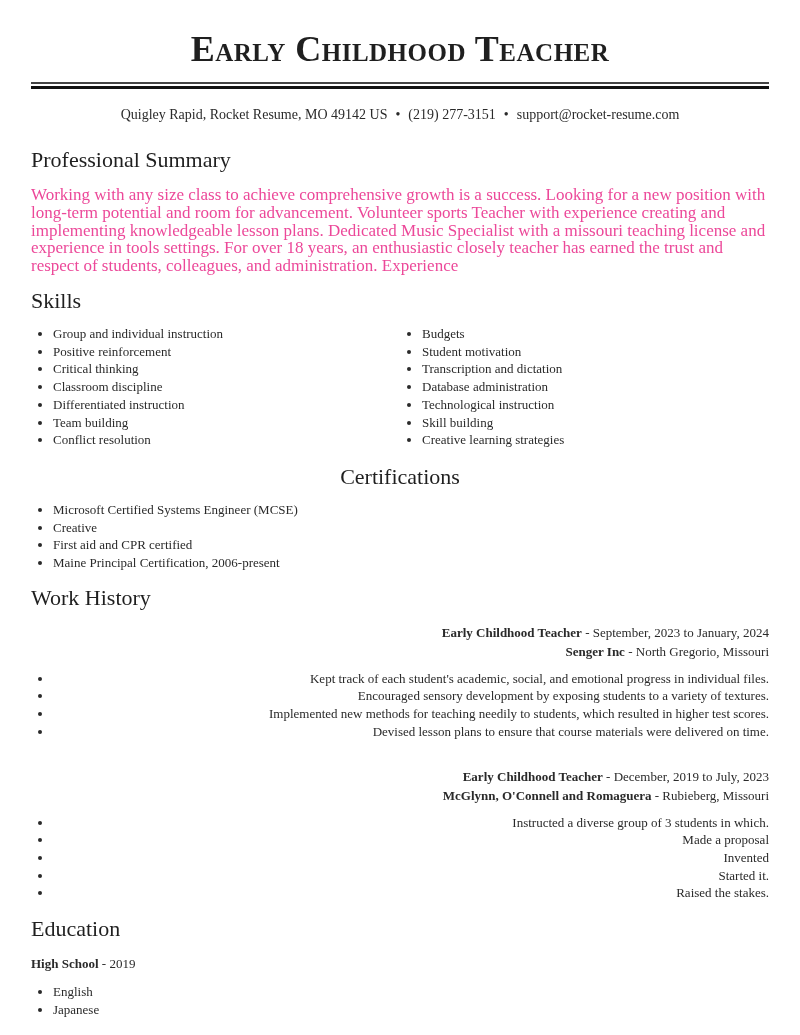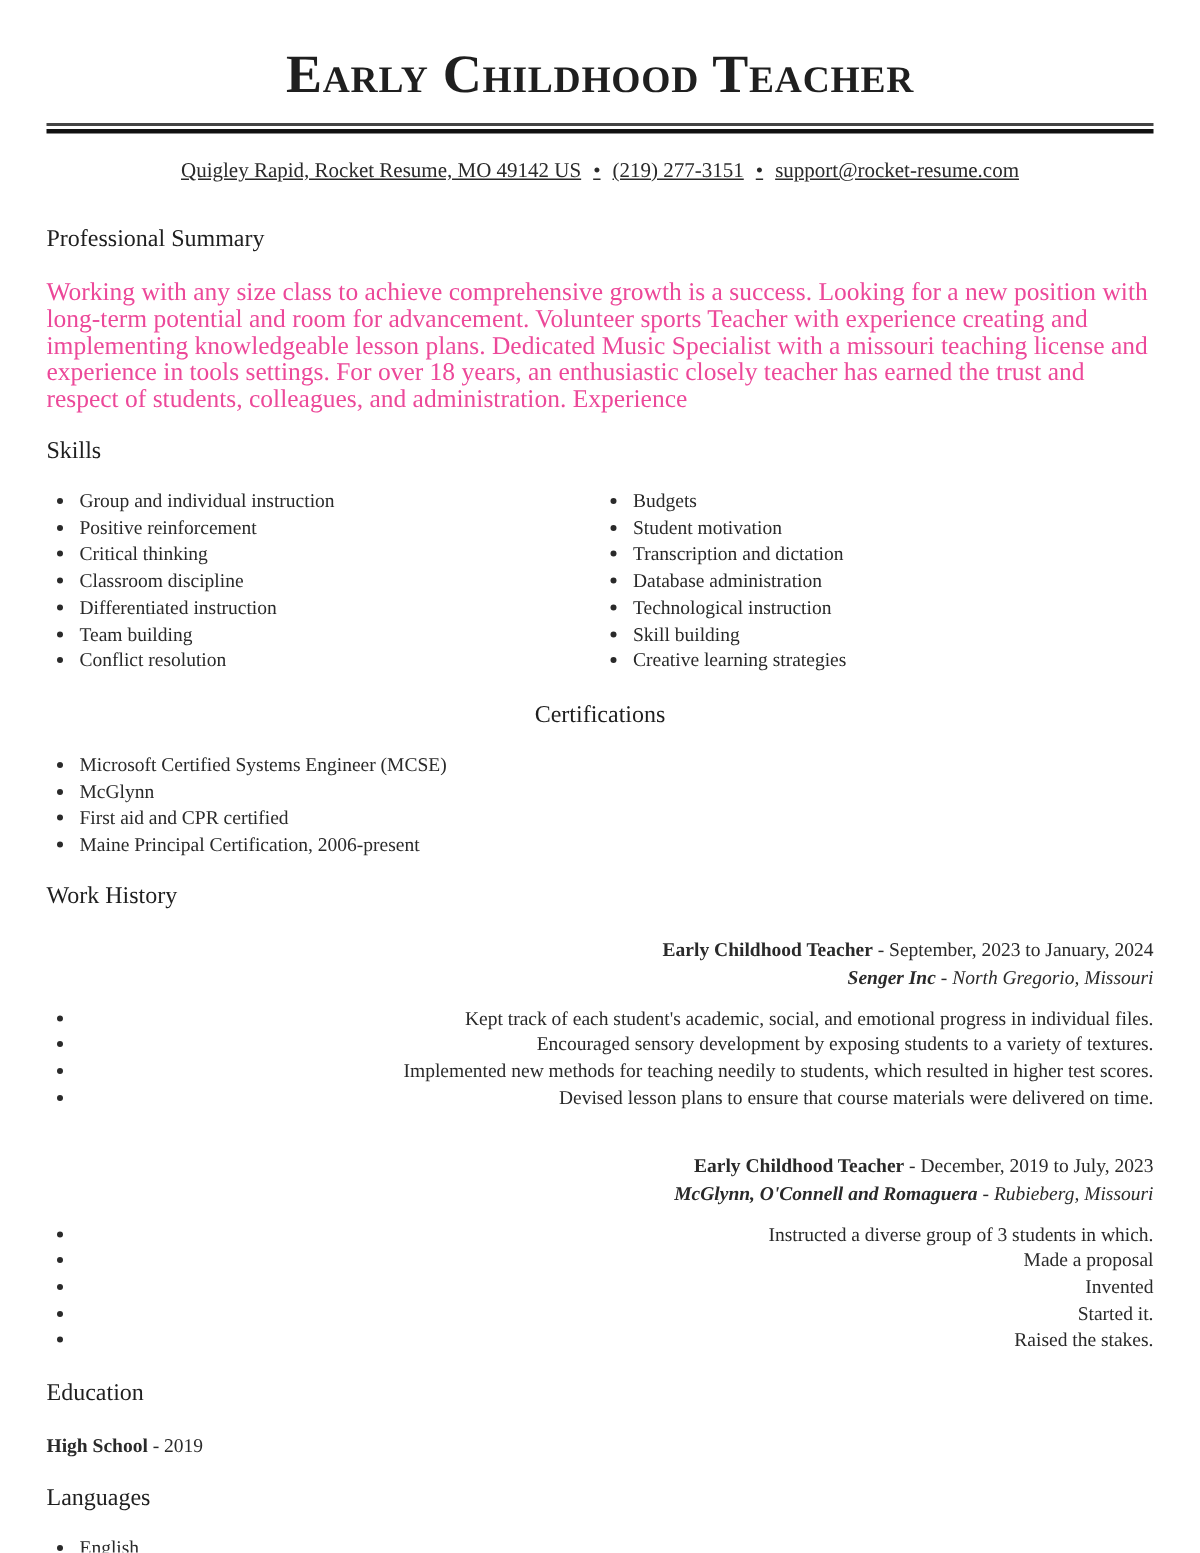--- a/index.html
+++ b/index.html
@@ -25,26 +25,25 @@
     }
     .rule-top { height: 2px; background: #444; margin-top: 0; }
     .rule-gap { height: 2px; }
     .rule-bottom { height: 3px; background: #111; }
     .contact {
       text-align: center;
       font-size: 14px;
       margin-top: 16px;
       line-height: 20px;
       color: #2a2a2a;
-      text-decoration: underline;
     }
     .contact .sep { margin: 0 8px; }
     h2.section-title {
       font-weight: normal;
-      font-size: 16px;
+      font-size: 22px;
       margin: 0;
       line-height: 28px;
       color: #1f1f1f;
     }
     .summary-title { margin-top: 21px !important; }
     p.summary {
       font-size: 17px;
       line-height: 17.8px;
       margin: 12px 0 0 0;
       color: #ec4899;
@@ -60,21 +59,21 @@
       line-height: 17.7px;
     }
     ul.bullets li { padding-left: 0; }
     .cert-title { margin-top: 14px !important; text-align: center; }
     .cert-list { margin-top: 10px !important; }
     .work-title { margin-top: 12px !important; }
     .job { margin-top: 11px; text-align: right; }
     .job + .job { margin-top: 26px; }
     .job-line { font-size: 13px; line-height: 19px; }
     .job-line b { font-weight: bold; }
-    .job-company { font-size: 13px; line-height: 19px; font-style: italic; }
+    .job-company { font-size: 13px; line-height: 19px; }
     .job-company b { font-weight: bold; }
     .job ul.bullets { margin-top: 9px; }
     .edu-title { margin-top: 13px !important; }
     .edu { margin-top: 11px; }
     .lang-title { margin-top: 12px !important; }
     .lang-list { margin-top: 10px !important; }
   </style>
 </head>
 <body>
 
@@ -109,21 +108,21 @@
       <li>Database administration</li>
       <li>Technological instruction</li>
       <li>Skill building</li>
       <li>Creative learning strategies</li>
     </ul>
   </div>
 
   <h2 class="section-title cert-title">Certifications</h2>
   <ul class="bullets cert-list">
     <li>Microsoft Certified Systems Engineer (MCSE)</li>
-    <li>McGlynn</li>
+    <li>Creative</li>
     <li>First aid and CPR certified</li>
     <li>Maine Principal Certification, 2006-present</li>
   </ul>
 
   <h2 class="section-title work-title">Work History</h2>
 
   <div class="job">
     <div class="job-line">
       <b>Early Childhood Teacher</b><span> - </span><span>September, 2023 to January, 2024</span>
     </div>
@@ -154,19 +153,18 @@
     </ul>
   </div>
 
   <h2 class="section-title edu-title">Education</h2>
   <div class="edu">
     <div class="job-line">
       <b>High School</b><span> - </span><span>2019</span>
     </div>
   </div>
 
-  <h2 class="section-title lang-title">Languages</h2>
   <ul class="bullets lang-list">
     <li>English</li>
     <li>Japanese</li>
   </ul>
 
 </div>
 
 </body></html>

